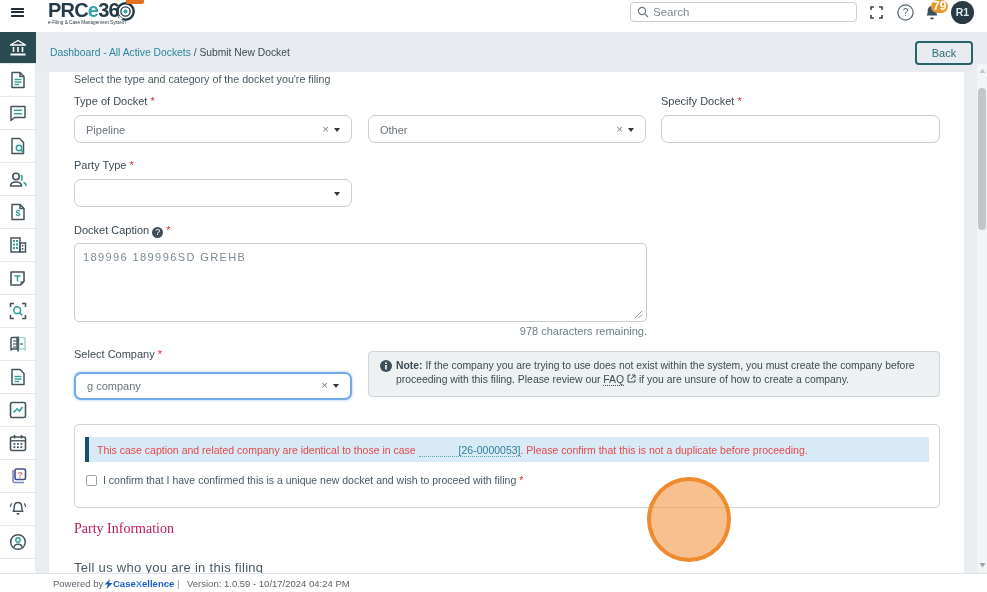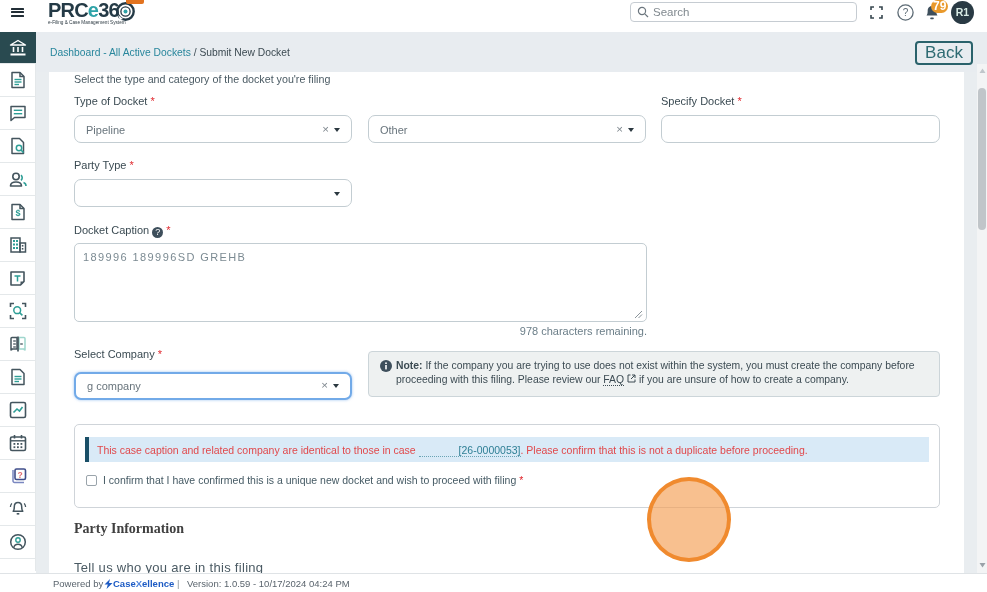--- a/index.html
+++ b/index.html
@@ -21,21 +21,21 @@
 
 #sidebar { left:0; top:32px; width:36px; height:541px; background:#fff; }
 .scell { width:36px; height:33px; border-bottom:1px solid #e4e8ea; border-right:1px solid #e4e8ea; display:flex; align-items:center; justify-content:center; background:#fff; }
 .scell.active { background:#294a50; border-right:none; height:32px; }
 
 
 #crumbbar { left:36px; top:32px; width:951px; height:40px; background:#e8ecf0; }
 #crumb { left:50px; top:47px; font-size:10.3px; }
 #crumb .teal { color:#28869c; }
 #crumb .dark { color:#3c4a52; }
-#backbtn { left:915px; top:41px; width:58px; height:24px; border:2px solid #2a626b; border-radius:4px; color:#2d6a72; font-size:17px; text-align:center; line-height:20px; }
+#backbtn { left:915px; top:41px; width:58px; height:24px; border:2px solid #2a626b; border-radius:4px; color:#2d6a72; font-size:11px; text-align:center; line-height:20px; }
 
 
 #contentbg { left:36px; top:72px; width:941px; height:501px; background:#e9edf0; }
 #panel { left:49px; top:72px; width:915px; height:501px; background:#fff; }
 
 #intro { left:74px; top:73px; font-size:10.7px; color:#4a5a63;text-align:right; }
 .flabel { font-size:11px; color:#3a4a52; }
 .req { color:#e0282e; }
 .fsel { height:28px; border:1px solid #c3cdd2; border-radius:7px; background:#fff; font-size:11px; color:#68747c; }
 .fsel .txt { position:absolute; left:11px; top:8px; }
@@ -57,21 +57,21 @@
 #lab6 { left:74px; top:348px; }
 #sel6 { left:74px; top:372px; width:278px; border:2px solid #72aae8; box-shadow:0 0 3px rgba(90,155,230,0.6); }
 #notebox { left:368px; top:351px; width:572px; height:46px; background:#eef1f1; border:1px solid #ccd5d9; border-radius:4px; font-size:10.4px; color:#3c4b53; }
 #notebox .line { position:absolute; left:27px; white-space:nowrap; }
 #bigbox { left:74px; top:424px; width:866px; height:84px; border:1px solid #cfd4d9; border-radius:5px; background:#fff; }
 #banner { left:85px; top:437px; width:844px; height:25px; background:#d9eaf7; border-left:4px solid #1a4f67; }
 #banner .btxt { position:absolute; left:8px; top:7px; font-size:10.5px; color:#e1484b; white-space:nowrap; }
 #banner .blink { color:#2e7f95; border-bottom:1px dotted #6aa4b5;padding-left:40px; }
 #checkbox { left:86px; top:475px; width:11px; height:11px; border:1px solid #9aa4ab; border-radius:2px; background:#fff; }
 #cblabel { left:103px; top:474px; font-size:10.5px; color:#455a64; }
-#party-h { left:74px; top:521px; font-family:"Liberation Serif", serif; font-size:14px; font-weight:bold; color:#404040; letter-spacing:0px; }
+#party-h { left:74px; top:521px; font-family:"Liberation Serif", serif; font-size:14px; font-weight:normal; color:#be185d; letter-spacing:0px; }
 #party-s { left:74px; top:560px; font-size:13px; color:#4a5a63; letter-spacing:0.3px; }
 
 
 #ocircle { left:647px; top:477px; width:84px; height:85px; border-radius:50%; background:rgba(245,160,85,0.66); border:4px solid #f08a2e; }
 
 
 #sbtrack { left:977px; top:64px; width:10px; height:509px; background:#f3f4f5; }
 #sbthumb { left:978px; top:88px; width:8px; height:142px; background:#c0c5c9; border-radius:4px; }
 
 

